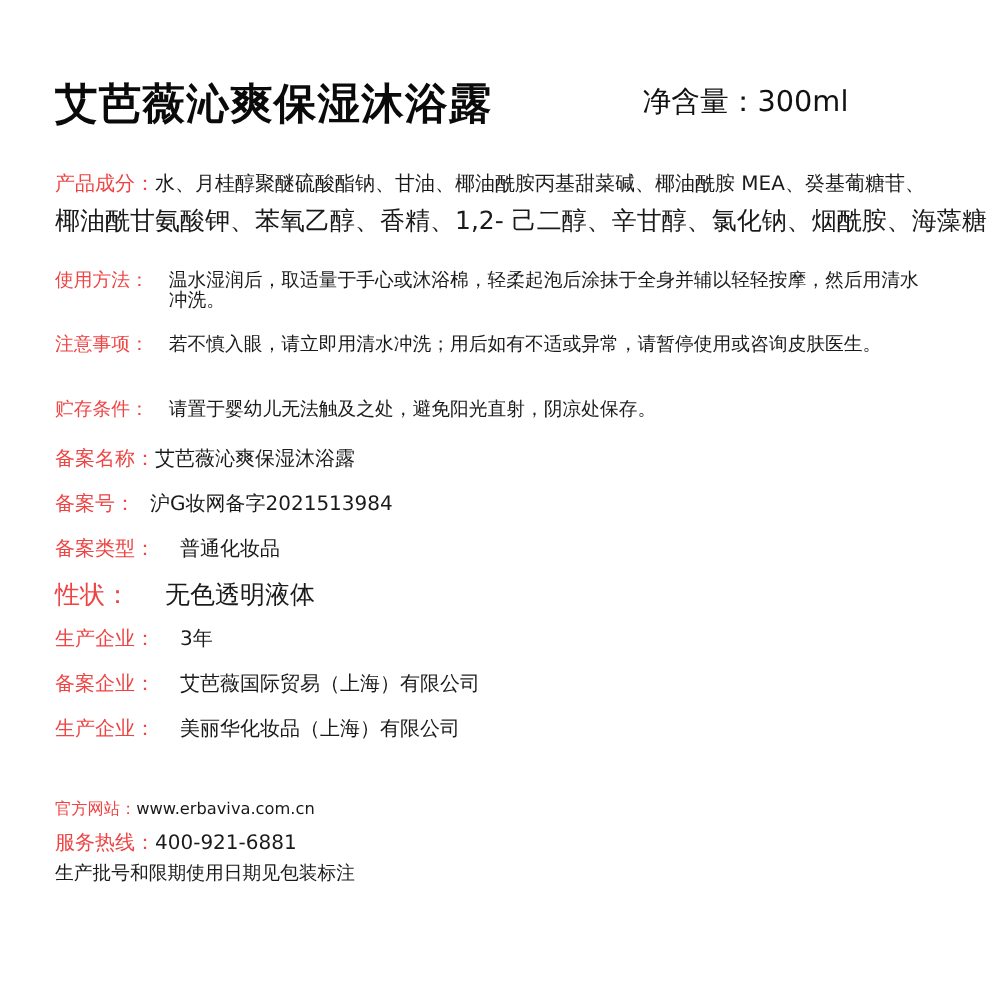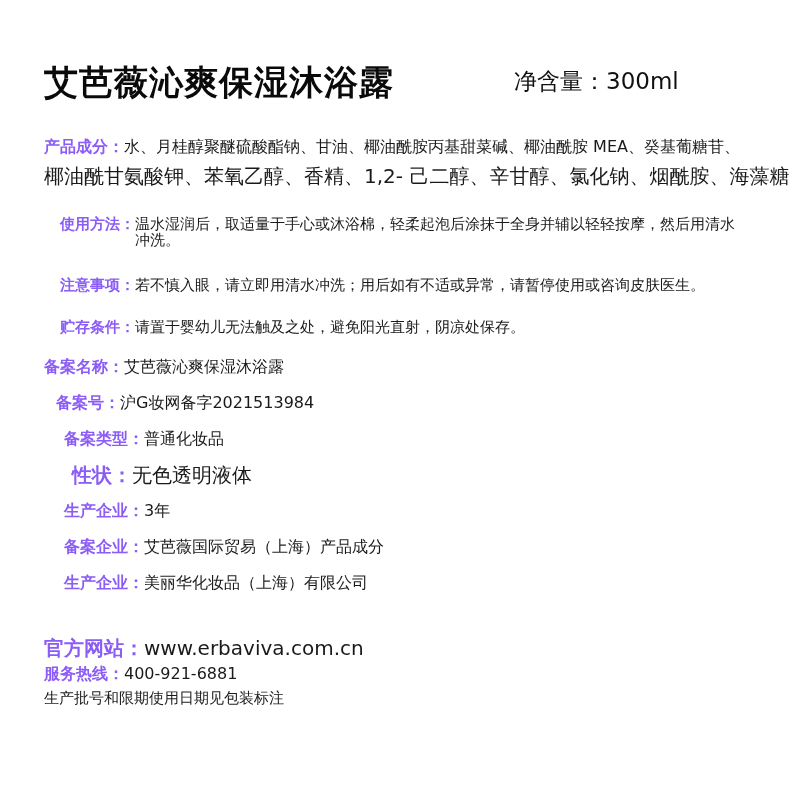--- a/index.html
+++ b/index.html
@@ -24,51 +24,51 @@
       letter-spacing: 1px;
       color: #0a0a0a;
     }
     .net {
       left: 514px; top: 66px;
       font-size: 23px;
       color: #111111;
     }
 
     .row { font-size: 16px; line-height: 22px; color: #1a1a1a; }
-    .lbl { font-weight: bold; color: #8b5cf6; text-align: right; }
+    .lbl { font-weight: normal; color: #ef4444; }
     .val { font-weight: normal; }
 
     .ing-line1 { left: 44px; top: 136px; font-size: 16px; }
     .ing-line2 { left: 44px; top: 165px; font-size: 20px; }
 
     .use-line1 { left: 44px; top: 213px; font-size: 15px; }
     .use-line2 { left: 135px; top: 229px; font-size: 15px; }
     .use-lbl { display: inline-block; width: 91px; }
 
-    .note { left: 44px; top: 274px; font-size: 15px; }
+    .note { left: 44px; top: 264px; font-size: 15px; }
     .note .lbl { display: inline-block; width: 91px; }
 
     .store { left: 44px; top: 316px; font-size: 15px; }
     .store .lbl { display: inline-block; width: 91px; }
 
     .reg-name { left: 44px; top: 356px; font-size: 16px; }
     .reg-no   { left: 44px; top: 392px; font-size: 16px; }
     .reg-no .lbl { display: inline-block; width: 76px; }
     .reg-type { left: 44px; top: 428px; font-size: 16px; }
     .reg-type .lbl { display: inline-block; width: 100px; }
     .prop     { left: 44px; top: 464px; font-size: 20px; }
     .prop .lbl { display: inline-block; width: 88px; }
     .shelf    { left: 44px; top: 500px; font-size: 16px; }
     .shelf .lbl { display: inline-block; width: 100px; }
     .reg-co   { left: 44px; top: 536px; font-size: 16px; }
     .reg-co .lbl { display: inline-block; width: 100px; }
     .prod-co  { left: 44px; top: 572px; font-size: 16px; }
     .prod-co .lbl { display: inline-block; width: 100px; }
 
-    .site  { left: 44px; top: 637px; font-size: 20px; }
+    .site  { left: 44px; top: 637px; font-size: 13px; }
     .hot   { left: 44px; top: 663px; font-size: 16px; }
     .batch { left: 44px; top: 689px; font-size: 15px; color: #1a1a1a; }
   </style>
 </head>
 <body>
 
 <div class="abs title">艾芭薇沁爽保湿沐浴露</div>
 <div class="abs net">
   <span>净含量：</span><span>300ml</span>
 </div>
@@ -109,21 +109,21 @@
 
 <div class="abs row prop">
   <span class="lbl">性状：</span><span class="val">无色透明液体</span>
 </div>
 
 <div class="abs row shelf">
   <span class="lbl">生产企业：</span><span class="val">3年</span>
 </div>
 
 <div class="abs row reg-co">
-  <span class="lbl">备案企业：</span><span class="val">艾芭薇国际贸易（上海）产品成分</span>
+  <span class="lbl">备案企业：</span><span class="val">艾芭薇国际贸易（上海）有限公司</span>
 </div>
 
 <div class="abs row prod-co">
   <span class="lbl">生产企业：</span><span class="val">美丽华化妆品（上海）有限公司</span>
 </div>
 
 <div class="abs row site">
   <span class="lbl">官方网站：</span><span class="val">www.erbaviva.com.cn</span>
 </div>
 

